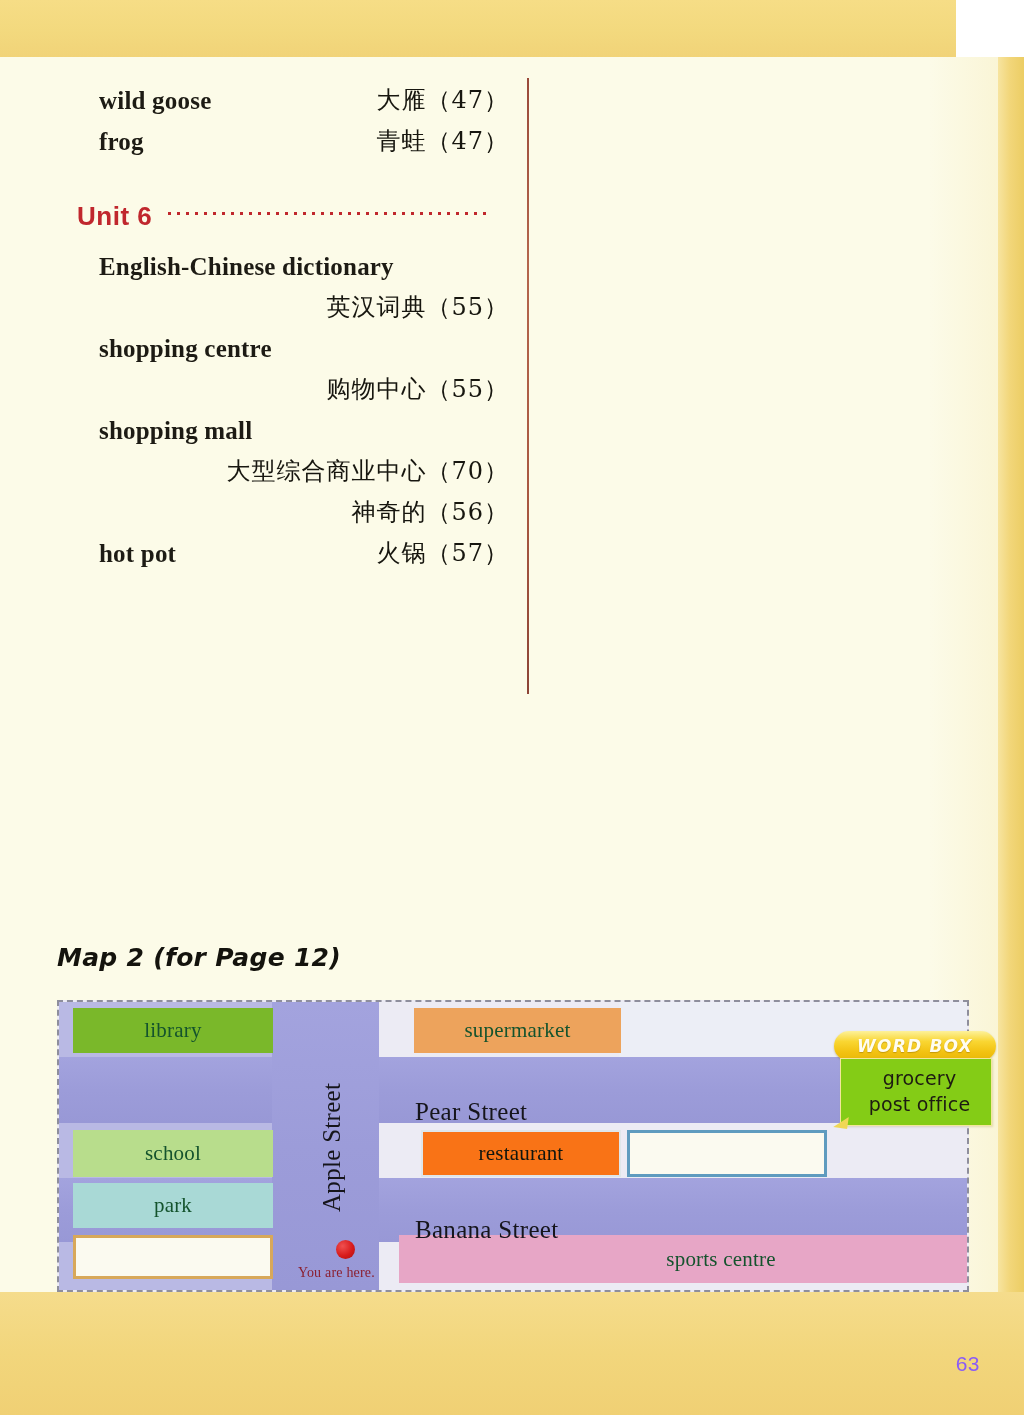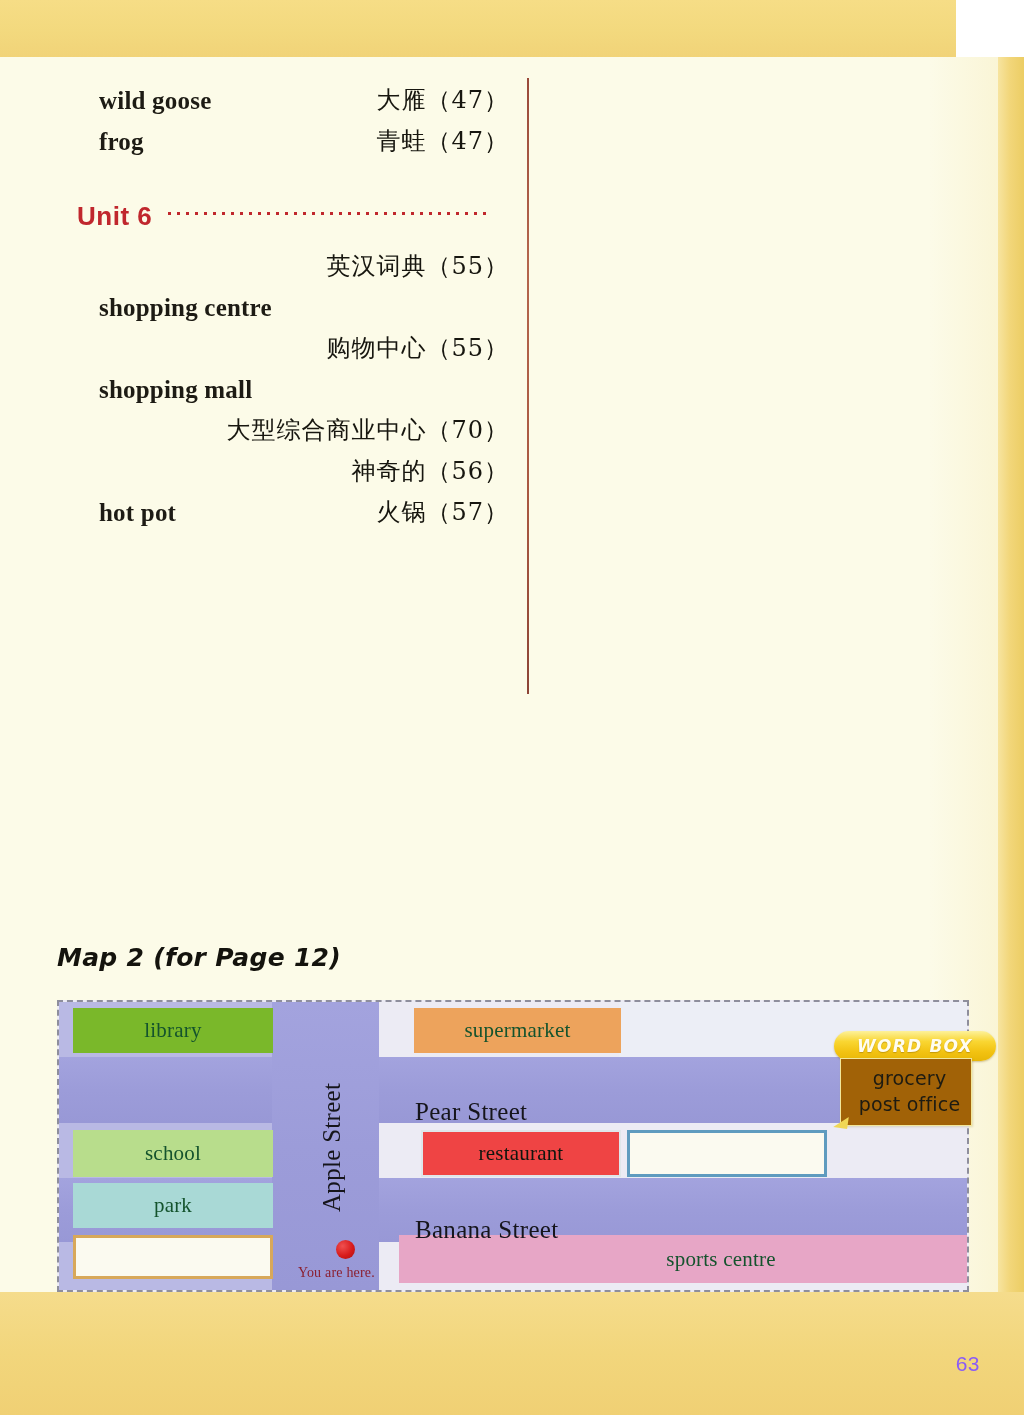--- a/index.html
+++ b/index.html
@@ -238,23 +238,23 @@
     font-weight: 700;
     font-size: 17px;
     color: #fffdf0;
     letter-spacing: 1.2px;
     text-shadow: 0 1px 1px rgba(160,120,0,0.55);
   }
   .word-box-note {
     position: relative;
     margin-top: -3px;
     margin-left: 6px;
-    width: 132px;
+    width: 152px;
     min-height: 62px;
-    background: #a16207;
+    background: #84cc16;
     border: 1px solid #f3e79a;
     padding: 6px 1px 8px 8px;
     box-shadow: 1px 1px 2px rgba(150,130,40,0.25);
   }
   .word-box-note p {
     font-family: "DejaVu Sans", sans-serif;
     font-size: 19px;
     color: #1d1b12;
     line-height: 26px;
     text-align: center;
@@ -294,20 +294,23 @@
     <div class="vrow">
       <span class="v-en">frog</span>
       <span class="v-cn">青蛙（47）</span>
     </div>
 
     <div class="unit-head">
       <span class="unit-label">Unit 6</span>
       <span class="unit-dots"></span>
     </div>
 
+    <div class="vrow">
+      <span class="v-en">English-Chinese dictionary</span>
+    </div>
     <div class="v-cn-line">英汉词典（55）</div>
 
     <div class="vrow">
       <span class="v-en">shopping centre</span>
     </div>
     <div class="v-cn-line">购物中心（55）</div>
 
     <div class="vrow">
       <span class="v-en">shopping mall</span>
     </div>
@@ -343,21 +346,21 @@
       </div>
 
       <div class="block" style="left:355px; top:6px; width:207px; height:45px; background:#eda35c;">
         <span>supermarket</span>
       </div>
 
       <div class="block" style="left:14px; top:128px; width:200px; height:47px; background:#b8dd8c;">
         <span>school</span>
       </div>
 
-      <div class="block" style="left:362px; top:128px; width:200px; height:47px; background:#ef4444; border:2px solid #dfe6ea; color:#10160f;">
+      <div class="block" style="left:362px; top:128px; width:200px; height:47px; background:#f97316; border:2px solid #dfe6ea; color:#10160f;">
         <span>restaurant</span>
       </div>
 
       <div class="empty-box" style="left:568px; top:128px; width:200px; height:47px; border:3px solid #5f9bbf;"></div>
 
       <div class="block" style="left:14px; top:181px; width:200px; height:45px; background:#a9d9d6;">
         <span>park</span>
       </div>
 
       <div class="empty-box" style="left:14px; top:233px; width:200px; height:44px; border:3px solid #d8a85a;"></div>

